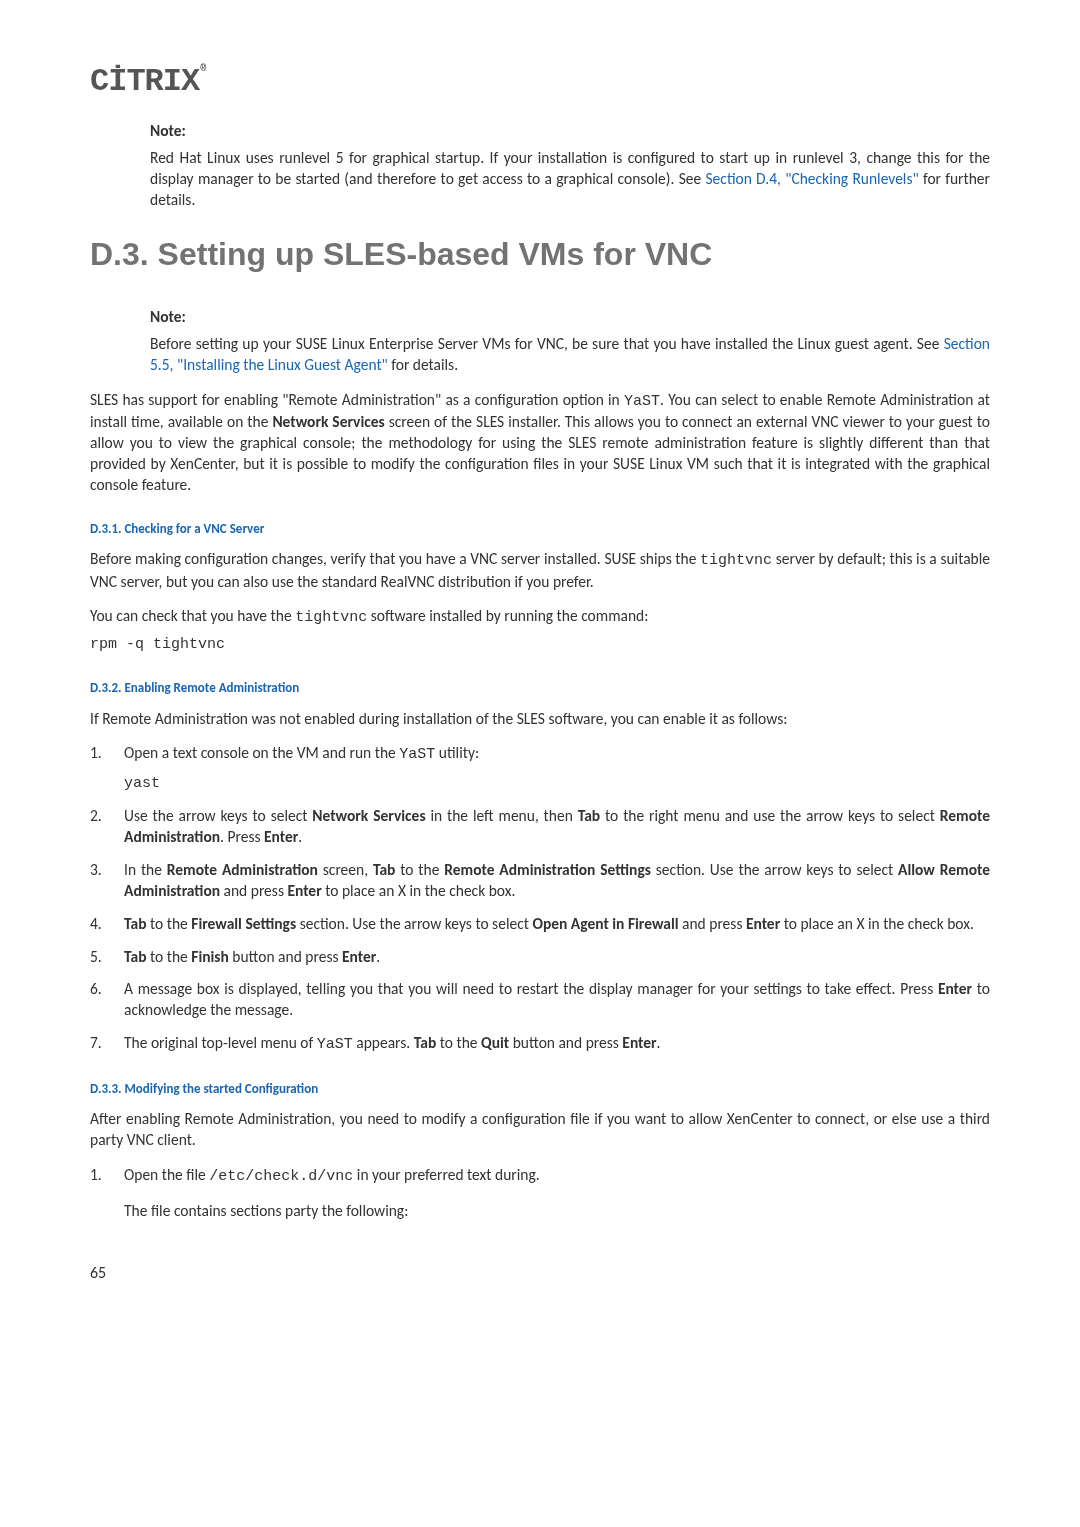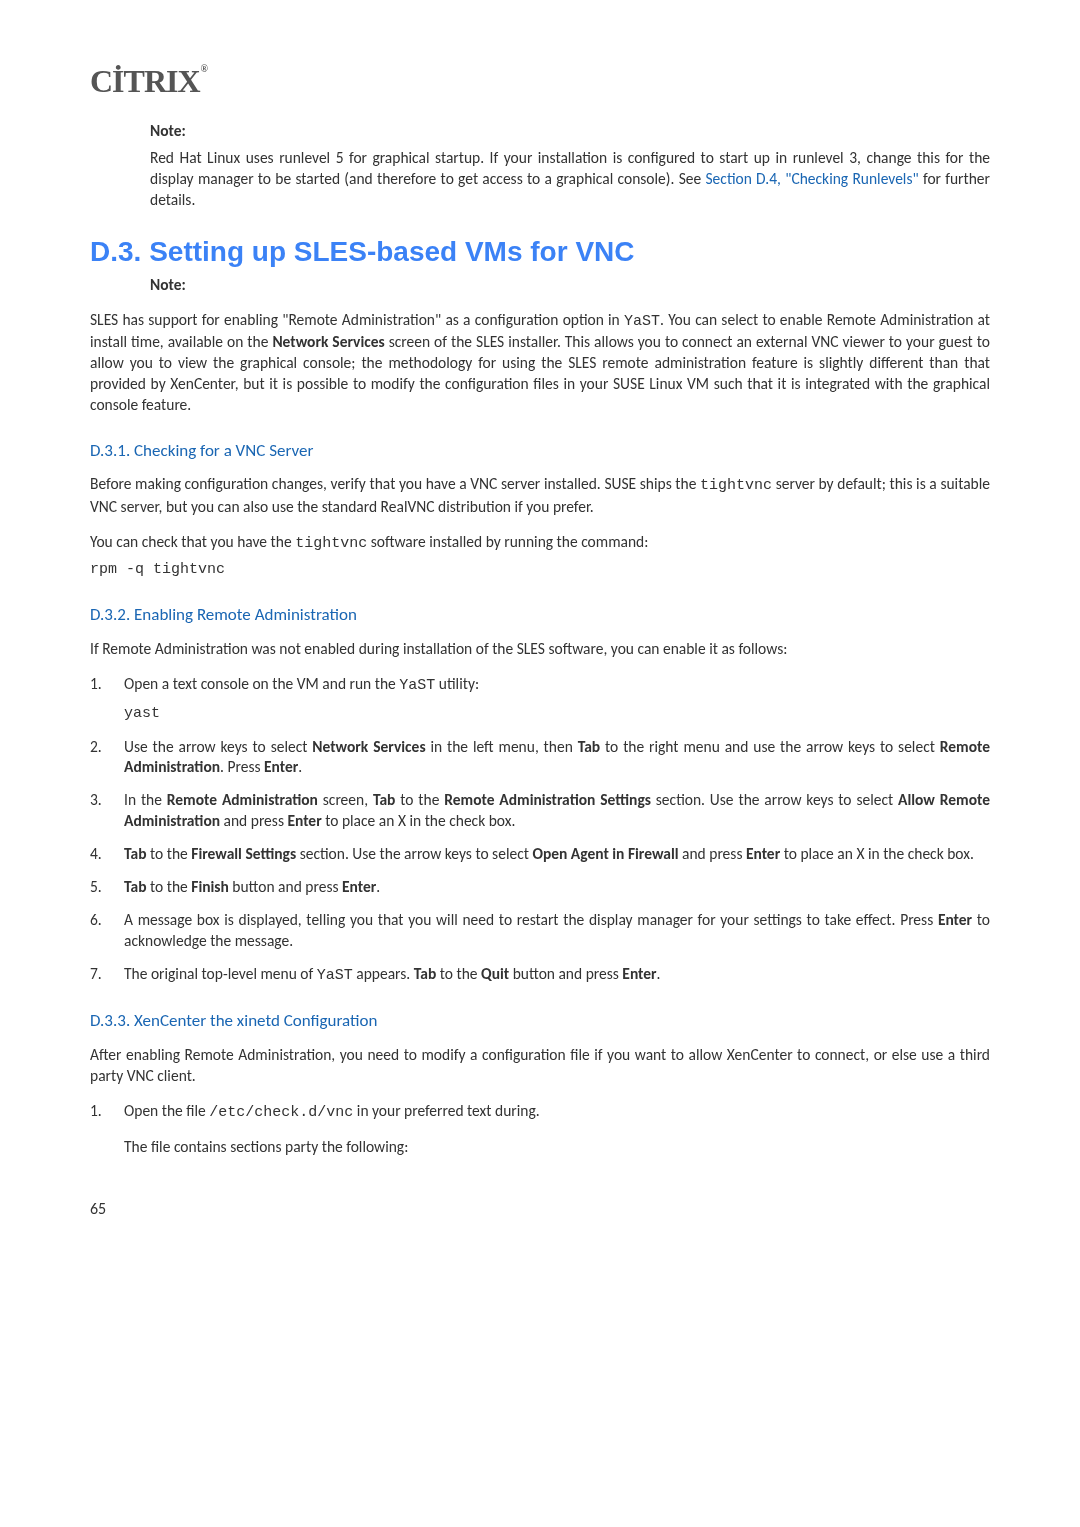--- a/index.html
+++ b/index.html
@@ -7,21 +7,21 @@
     font-family: Calibri, 'Segoe UI', Arial, sans-serif;
     background: #ffffff;
     color: #333333;
     width: 1080px;
     margin: 0 auto;
     padding: 60px 90px 40px 90px;
     font-size: 15.5px;
     line-height: 1.35;
   }
   .logo {
-    font-family: Liberation Serif, serif;
+    font-family: Liberation Mono, monospace;
     font-weight: 900;
     font-size: 32px;
     letter-spacing: -1px;
     color: #555;
     margin-bottom: 18px;
     position: relative;
   }
   .logo .reg {
     font-size: 10px;
     vertical-align: top;
@@ -36,30 +36,30 @@
   .note-label {
     font-weight: bold;
     margin-bottom: 6px;
   }
   .note-text {
     text-align: justify;
   }
   .link { color: #1a66b3; }
   h2.section-title {
     font-family: Arial, Helvetica, sans-serif;
-    font-size: 28px;
+    font-size: 32px;
     font-weight: bold;
-    color: #3b82f6;
+    color: #737373;
     margin-top: 22px;
-    margin-bottom: 4px;
+    margin-bottom: 31px;
   }
   h3.subheading {
     color: #1a66b3;
-    font-size: 17px;
-    font-weight: normal;
+    font-size: 13px;
+    font-weight: bold;
     margin-top: 24px;
     margin-bottom: 12px;
   }
   p.body {
     margin-bottom: 14px;
     text-align: justify;
   }
   .mono {
     font-family: 'Courier New', Courier, monospace;
     font-size: 15px;
@@ -109,20 +109,23 @@
   <div class="note-label">Note:</div>
   <div class="note-text">
     <span>Red Hat Linux uses runlevel 5 for graphical startup. If your installation is configured to start up in runlevel 3, change this for the display manager to be started (and therefore to get access to a graphical console). See </span><span class="link">Section D.4, "Checking Runlevels"</span><span> for further details.</span>
   </div>
 </div>
 
 <h2 class="section-title">D.3. Setting up SLES-based VMs for VNC</h2>
 
 <div class="note-block">
   <div class="note-label">Note:</div>
+  <div class="note-text">
+    <span>Before setting up your SUSE Linux Enterprise Server VMs for VNC, be sure that you have installed the Linux guest agent. See </span><span class="link">Section 5.5, "Installing the Linux Guest Agent"</span><span> for details.</span>
+  </div>
 </div>
 
 <p class="body">
   <span>SLES has support for enabling "Remote Administration" as a configuration option in </span><span class="mono">YaST</span><span>. You can select to enable Remote Administration at install time, available on the </span><b>Network Services</b><span> screen of the SLES installer. This allows you to connect an external VNC viewer to your guest to allow you to view the graphical console; the methodology for using the SLES remote administration feature is slightly different than that provided by XenCenter, but it is possible to modify the configuration files in your SUSE Linux VM such that it is integrated with the graphical console feature.</span>
 </p>
 
 <h3 class="subheading">D.3.1. Checking for a VNC Server</h3>
 
 <p class="body">
   <span>Before making configuration changes, verify that you have a VNC server installed. SUSE ships the </span><span class="mono">tightvnc</span><span> server by default; this is a suitable VNC server, but you can also use the standard RealVNC distribution if you prefer.</span>
@@ -146,21 +149,21 @@
   <li>Use the arrow keys to select <b>Network Services</b> in the left menu, then <b>Tab</b> to the right menu and use the arrow keys to select <b>Remote Administration</b>. Press <b>Enter</b>.</li>
   <li>In the <b>Remote Administration</b> screen, <b>Tab</b> to the <b>Remote Administration Settings</b> section. Use the arrow keys to select <b>Allow Remote Administration</b> and press <b>Enter</b> to place an X in the check box.</li>
   <li><b>Tab</b> to the <b>Firewall Settings</b> section. Use the arrow keys to select <b>Open Agent in Firewall</b> and press <b>Enter</b> to place an X in the check box.</li>
   <li><b>Tab</b> to the <b>Finish</b> button and press <b>Enter</b>.</li>
   <li>A message box is displayed, telling you that you will need to restart the display manager for your settings to take effect. Press <b>Enter</b> to acknowledge the message.</li>
   <li>
     <span>The original top-level menu of </span><span class="mono">YaST</span><span> appears. <b>Tab</b> to the <b>Quit</b> button and press <b>Enter</b>.</span>
   </li>
 </ol>
 
-<h3 class="subheading">D.3.3. XenCenter the xinetd Configuration</h3>
+<h3 class="subheading">D.3.3. Modifying the started Configuration</h3>
 
 <p class="body">After enabling Remote Administration, you need to modify a configuration file if you want to allow XenCenter to connect, or else use a third party VNC client.</p>
 
 <ol class="steps">
   <li>
     <span>Open the file </span><span class="mono">/etc/check.d/vnc</span><span> in your preferred text during.</span>
     <div style="height:14px"></div>
     <span>The file contains sections party the following:</span>
   </li>
 </ol>

